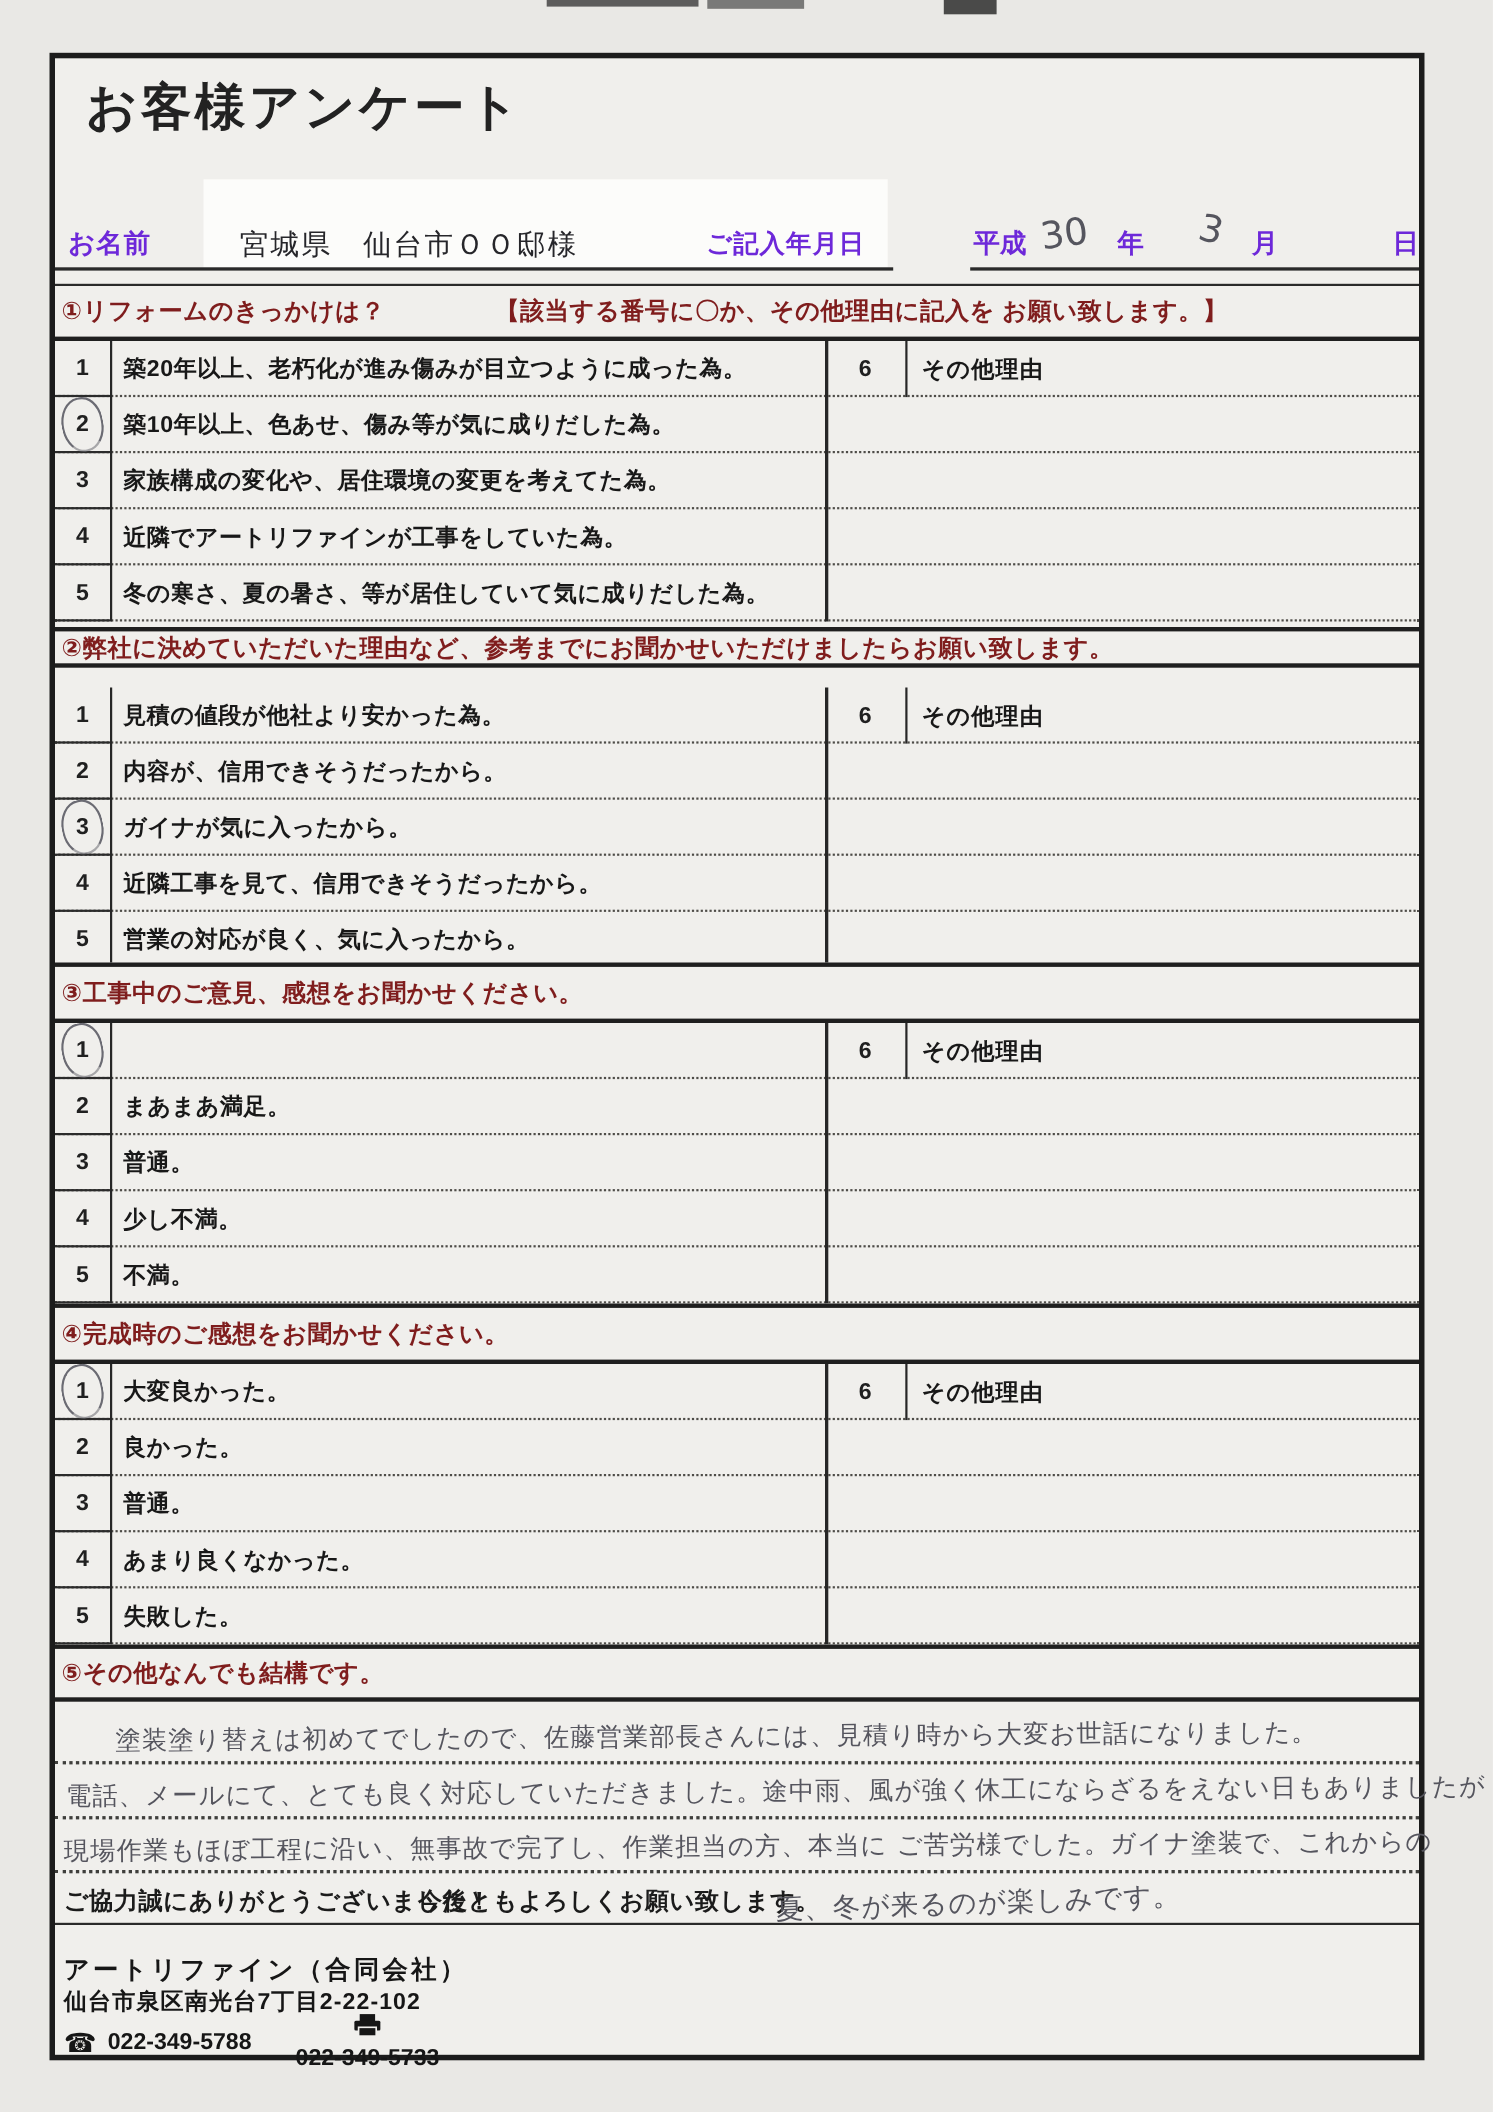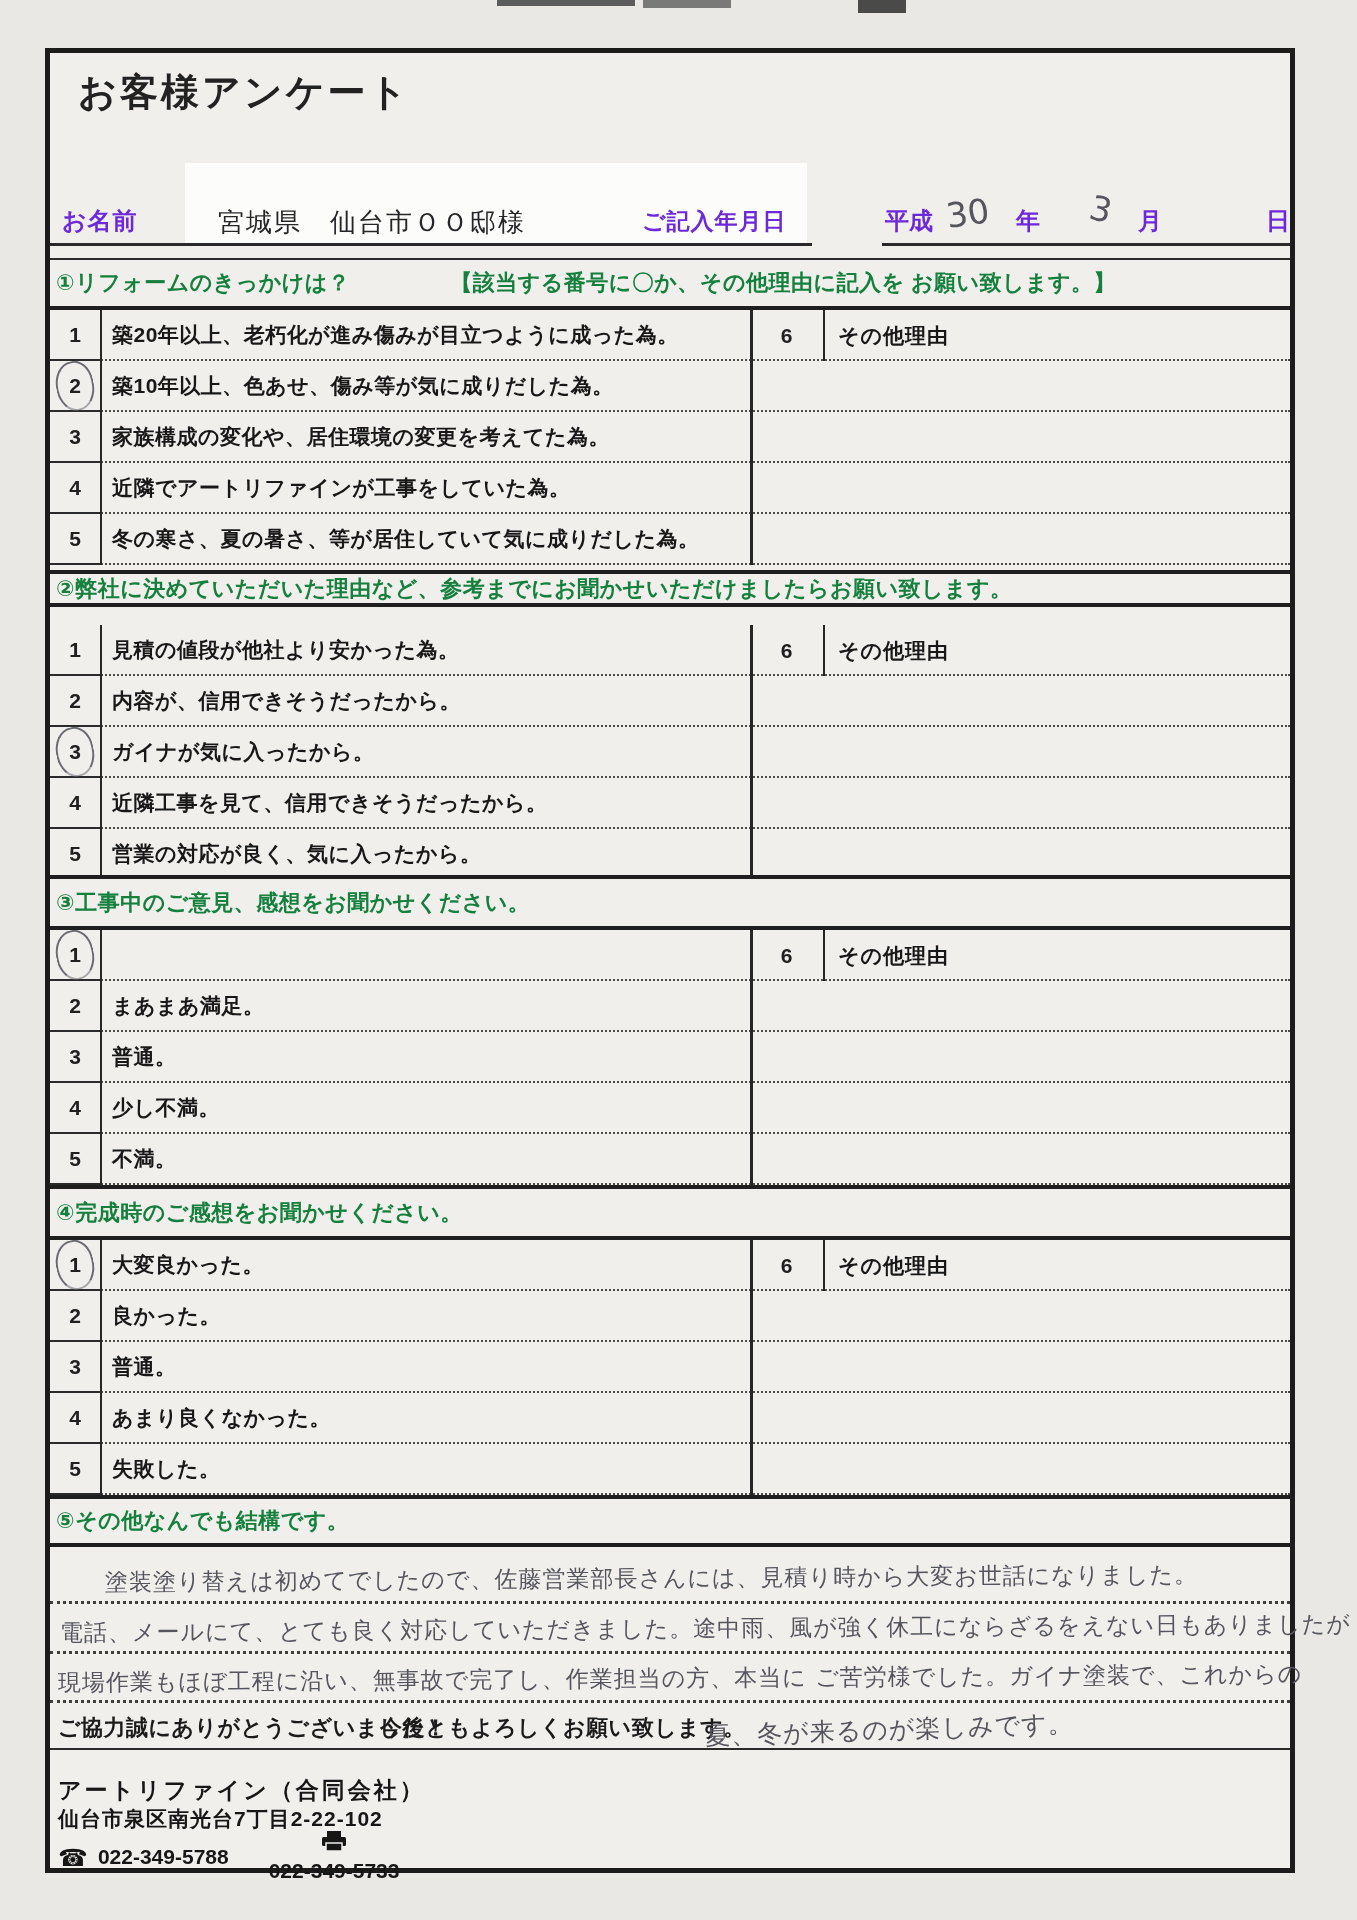--- a/index.html
+++ b/index.html
@@ -18,21 +18,21 @@
   .form{
     position:absolute;left:45px;top:48px;
     width:1240px;height:1815px;
     border:5px solid #1c1c1c;
     background:#f0efec;
   }
   .form *{position:absolute;box-sizing:border-box;}
 
   .title{
     left:28px;top:14px;margin:0;
-    font-size:38px;font-weight:bold;letter-spacing:3px;color:#222;
+    font-size:46px;font-weight:bold;letter-spacing:3px;color:#222;
     font-family:"Liberation Sans","DejaVu Sans",sans-serif;
   }
 
   
   .name-patch{left:135px;top:110px;width:622px;height:80px;background:#fcfcfa;}
   .lbl{font-weight:bold;color:#6d28d9;}
   .name-lbl{left:12px;top:152px;font-size:24px;letter-spacing:1px;}
   .name-val{
     left:168px;top:152px;font-size:26px;letter-spacing:2px;color:#26262a;
     font-family:"DejaVu Serif","Liberation Serif",serif;
@@ -51,21 +51,21 @@
   .uline{background:#2a2a2a;height:3px;top:190px;}
   .ul-left{left:0;width:762px;}
   .ul-right{left:832px;width:408px;}
 
   
   .sec-head{
     left:0;width:1240px;display:flex;align-items:center;
     border-bottom:4px solid #1f1f1f;background:#f0efec;
   }
   .sec-head span{position:static;}
-  .sec-heading,.sec-instr{font-weight:bold;font-size:22px;letter-spacing:.5px;color:#15803d;}
+  .sec-heading,.sec-instr{font-weight:bold;font-size:22px;letter-spacing:.5px;color:#7f1d1d;}
   .h1{top:205px;height:52px;border-top:2px solid #2a2a2a;}
   .h2{top:517px;height:37px;border-top:4px solid #1f1f1f;}
   .h3{top:822px;height:55px;border-top:4px solid #1f1f1f;}
   .h4{top:1132px;height:55px;border-top:4px solid #1f1f1f;}
   .h5{top:1442px;height:52px;border-top:4px solid #1f1f1f;}
   .sec-heading{margin-left:6px;}
   .sec-instr{margin-left:100px;}
 
   
   .table{left:0;width:1240px;height:255px;}

